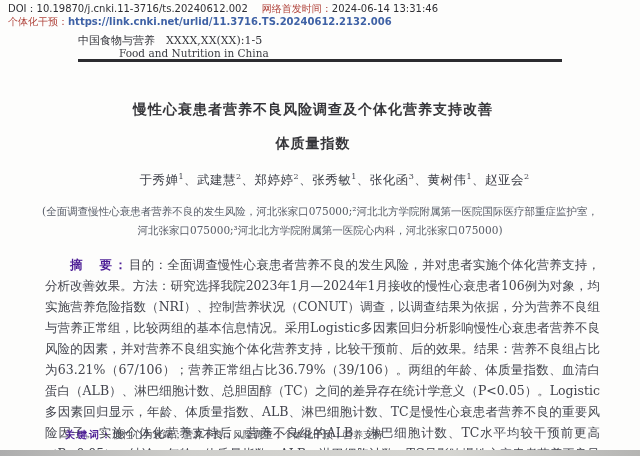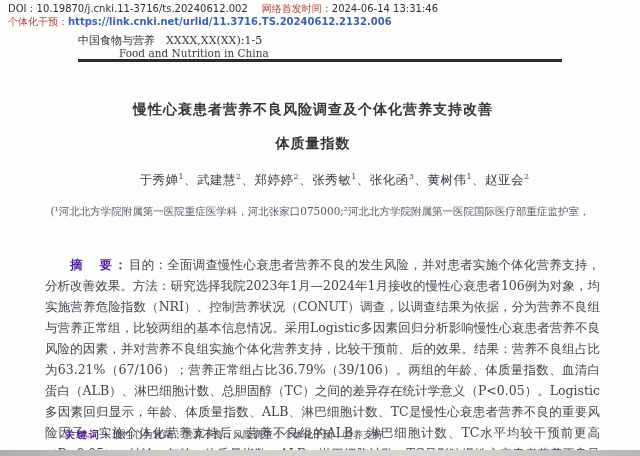--- a/index.html
+++ b/index.html
@@ -84,21 +84,22 @@
   <div class="rule"></div>
 
   <div class="title">
     <div>慢性心衰患者营养不良风险调查及个体化营养支持改善</div>
     <div>体质量指数</div>
   </div>
 
   <div class="authors"><span>于秀婵<sup>1</sup></span>、<span>武建慧<sup>2</sup></span>、<span>郑婷婷<sup>2</sup></span>、<span>张秀敏<sup>1</sup></span>、<span>张化函<sup>3</sup></span>、<span>黄树伟<sup>1</sup></span>、<span>赵亚会<sup>2</sup></span></div>
 
   <div class="affil">
-    <div>(¹河北北方学院附属第一医院重症医学科，河北张家口075000;²河北北方学院附属第一医院国际医疗部重症监护室，</div>
+    <div>(全面调查慢性心衰患者营养不良的发生风险，河北张家口075000;²河北北方学院附属第一医院国际医疗部重症监护室，</div>
+    <div>河北张家口075000;³河北北方学院附属第一医院心内科，河北张家口075000)</div>
   </div>
 
   <div class="abstract"><span class="lbl">摘　要：</span><span>目的：全面调查慢性心衰患者营养不良的发生风险，并对患者实施个体化营养支持，分析改善效果。方法：研究选择我院2023年1月—2024年1月接收的慢性心衰患者106例为对象，均实施营养危险指数（NRI）、控制营养状况（CONUT）调查，以调查结果为依据，分为营养不良组与营养正常组，比较两组的基本信息情况。采用Logistic多因素回归分析影响慢性心衰患者营养不良风险的因素，并对营养不良组实施个体化营养支持，比较干预前、后的效果。结果：营养不良组占比为63.21%（67/106）；营养正常组占比36.79%（39/106）。两组的年龄、体质量指数、血清白蛋白（ALB）、淋巴细胞计数、总胆固醇（TC）之间的差异存在统计学意义（P&lt;0.05）。Logistic多因素回归显示，年龄、体质量指数、ALB、淋巴细胞计数、TC是慢性心衰患者营养不良的重要风险因子。实施个体化营养支持后，营养不良组的ALB、淋巴细胞计数、TC水平均较干预前更高（P&lt;0.05）。结论：年龄、体质量指数、ALB、淋巴细胞计数、TC是影响慢性心衰患者营养不良风险的独立危险因子，临床应引起足够的重视，同时，采用个体化营养支持有利于改善慢性心衰患者的营养状态，从而促进预后水平的提高。</span></div>
 
   <div class="keywords"><span class="lbl">关键词：</span><span>慢性心力衰竭；营养不良；风险调查；个体化干预；营养支持</span></div>
 
 </div>
 
 <div class="bottom-edge"></div>
 

